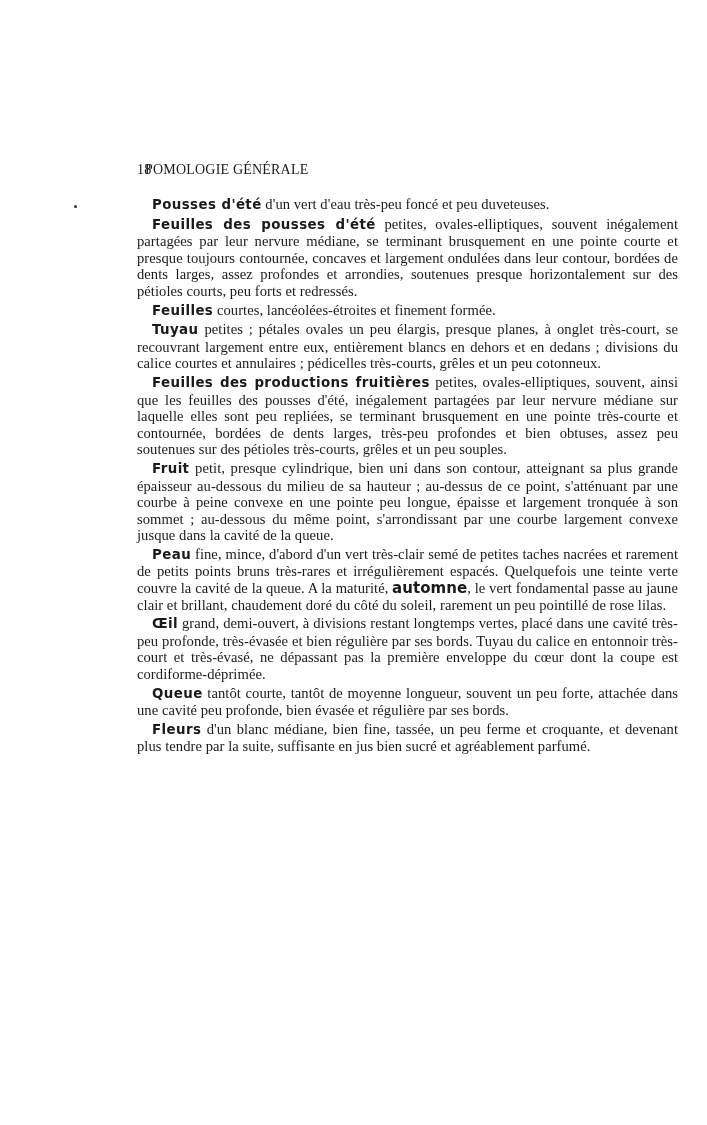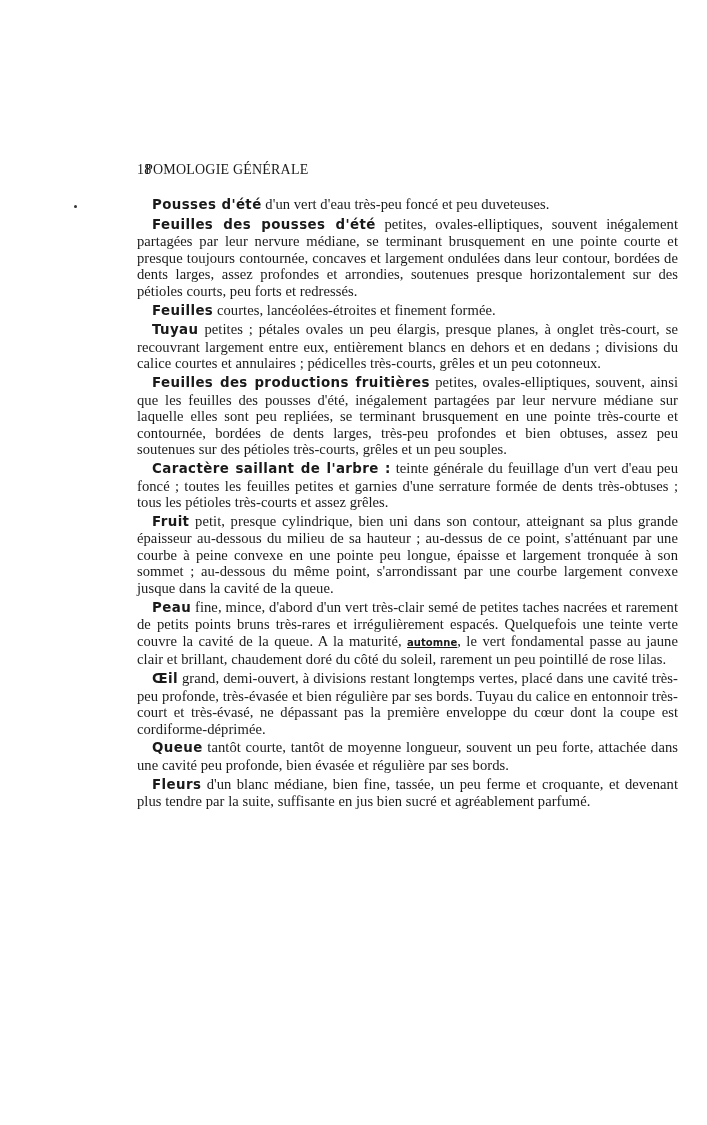--- a/index.html
+++ b/index.html
@@ -17,41 +17,40 @@
     .running-title { position: absolute; left: 8px; right: 0; top: 2px; text-align: left; }
     .body { margin-top: 14px; }
     .para {
       font-size: 14.6px; line-height: 16.6px; text-align: justify; text-indent: 15px;
       margin: 0 0 2px 0; letter-spacing: 0.05px;
     }
     .term {
       font-family: "DejaVu Sans", sans-serif; font-weight: bold; font-size: 13.4px; letter-spacing: 0.4px;
     }
     .inline-term {
-      font-family: "DejaVu Sans", sans-serif; font-weight: bold; font-size: 10px; text-decoration: underline;
+      font-family: "DejaVu Sans", sans-serif; font-weight: bold; font-size: 15px;
     }
     .speck { position: absolute; width: 3px; height: 3px; border-radius: 50%; background: #333; }
   </style>
 </head>
 <body>
 
 <div class="speck" style="left:74px; top:205px;"></div>
 
 <div class="page">
   <div class="header">
     <span class="page-number">18</span>
     <span class="running-title">POMOLOGIE GÉNÉRALE</span>
   </div>
 
   <div class="body">
     <p class="para"><span class="term">Pousses d'été</span><span> d'un vert d'eau très-peu foncé et peu duveteuses.</span></p>
     <p class="para"><span class="term">Feuilles des pousses d'été</span><span> petites, ovales-elliptiques, souvent inégalement partagées par leur nervure médiane, se terminant brusquement en une pointe courte et presque toujours contournée, concaves et largement ondulées dans leur contour, bordées de dents larges, assez profondes et arrondies, soutenues presque horizontalement sur des pétioles courts, peu forts et redressés.</span></p>
     <p class="para"><span class="term">Feuilles</span><span> courtes, lancéolées-étroites et finement formée.</span></p>
     <p class="para"><span class="term">Tuyau</span><span> petites ; pétales ovales un peu élargis, presque planes, à onglet très-court, se recouvrant largement entre eux, entièrement blancs en dehors et en dedans ; divisions du calice courtes et annulaires ; pédicelles très-courts, grêles et un peu cotonneux.</span></p>
     <p class="para"><span class="term">Feuilles des productions fruitières</span><span> petites, ovales-elliptiques, souvent, ainsi que les feuilles des pousses d'été, inégalement partagées par leur nervure médiane sur laquelle elles sont peu repliées, se terminant brusquement en une pointe très-courte et contournée, bordées de dents larges, très-peu profondes et bien obtuses, assez peu soutenues sur des pétioles très-courts, grêles et un peu souples.</span></p>
-    <p class="para"><span class="term">Caractère saillant de l'arbre :</span><span> teinte générale du feuillage d'un vert d'eau peu foncé ; toutes les feuilles petites et garnies d'une serrature formée de dents très-obtuses ; tous les pétioles très-courts et assez grêles.</span></p>
     <p class="para"><span class="term">Fruit</span><span> petit, presque cylindrique, bien uni dans son contour, atteignant sa plus grande épaisseur au-dessous du milieu de sa hauteur ; au-dessus de ce point, s'atténuant par une courbe à peine convexe en une pointe peu longue, épaisse et largement tronquée à son sommet ; au-dessous du même point, s'arrondissant par une courbe largement convexe jusque dans la cavité de la queue.</span></p>
     <p class="para"><span class="term">Peau</span><span> fine, mince, d'abord d'un vert très-clair semé de petites taches nacrées et rarement de petits points bruns très-rares et irrégulièrement espacés. Quelquefois une teinte verte couvre la cavité de la queue. A la maturité, </span><span class="inline-term">automne</span><span>, le vert fondamental passe au jaune clair et brillant, chaudement doré du côté du soleil, rarement un peu pointillé de rose lilas.</span></p>
     <p class="para"><span class="term">Œil</span><span> grand, demi-ouvert, à divisions restant longtemps vertes, placé dans une cavité très-peu profonde, très-évasée et bien régulière par ses bords. Tuyau du calice en entonnoir très-court et très-évasé, ne dépassant pas la première enveloppe du cœur dont la coupe est cordiforme-déprimée.</span></p>
     <p class="para"><span class="term">Queue</span><span> tantôt courte, tantôt de moyenne longueur, souvent un peu forte, attachée dans une cavité peu profonde, bien évasée et régulière par ses bords.</span></p>
     <p class="para"><span class="term">Fleurs</span><span> d'un blanc médiane, bien fine, tassée, un peu ferme et croquante, et devenant plus tendre par la suite, suffisante en jus bien sucré et agréablement parfumé.</span></p>
   </div>
 </div>
 
 </body></html>

